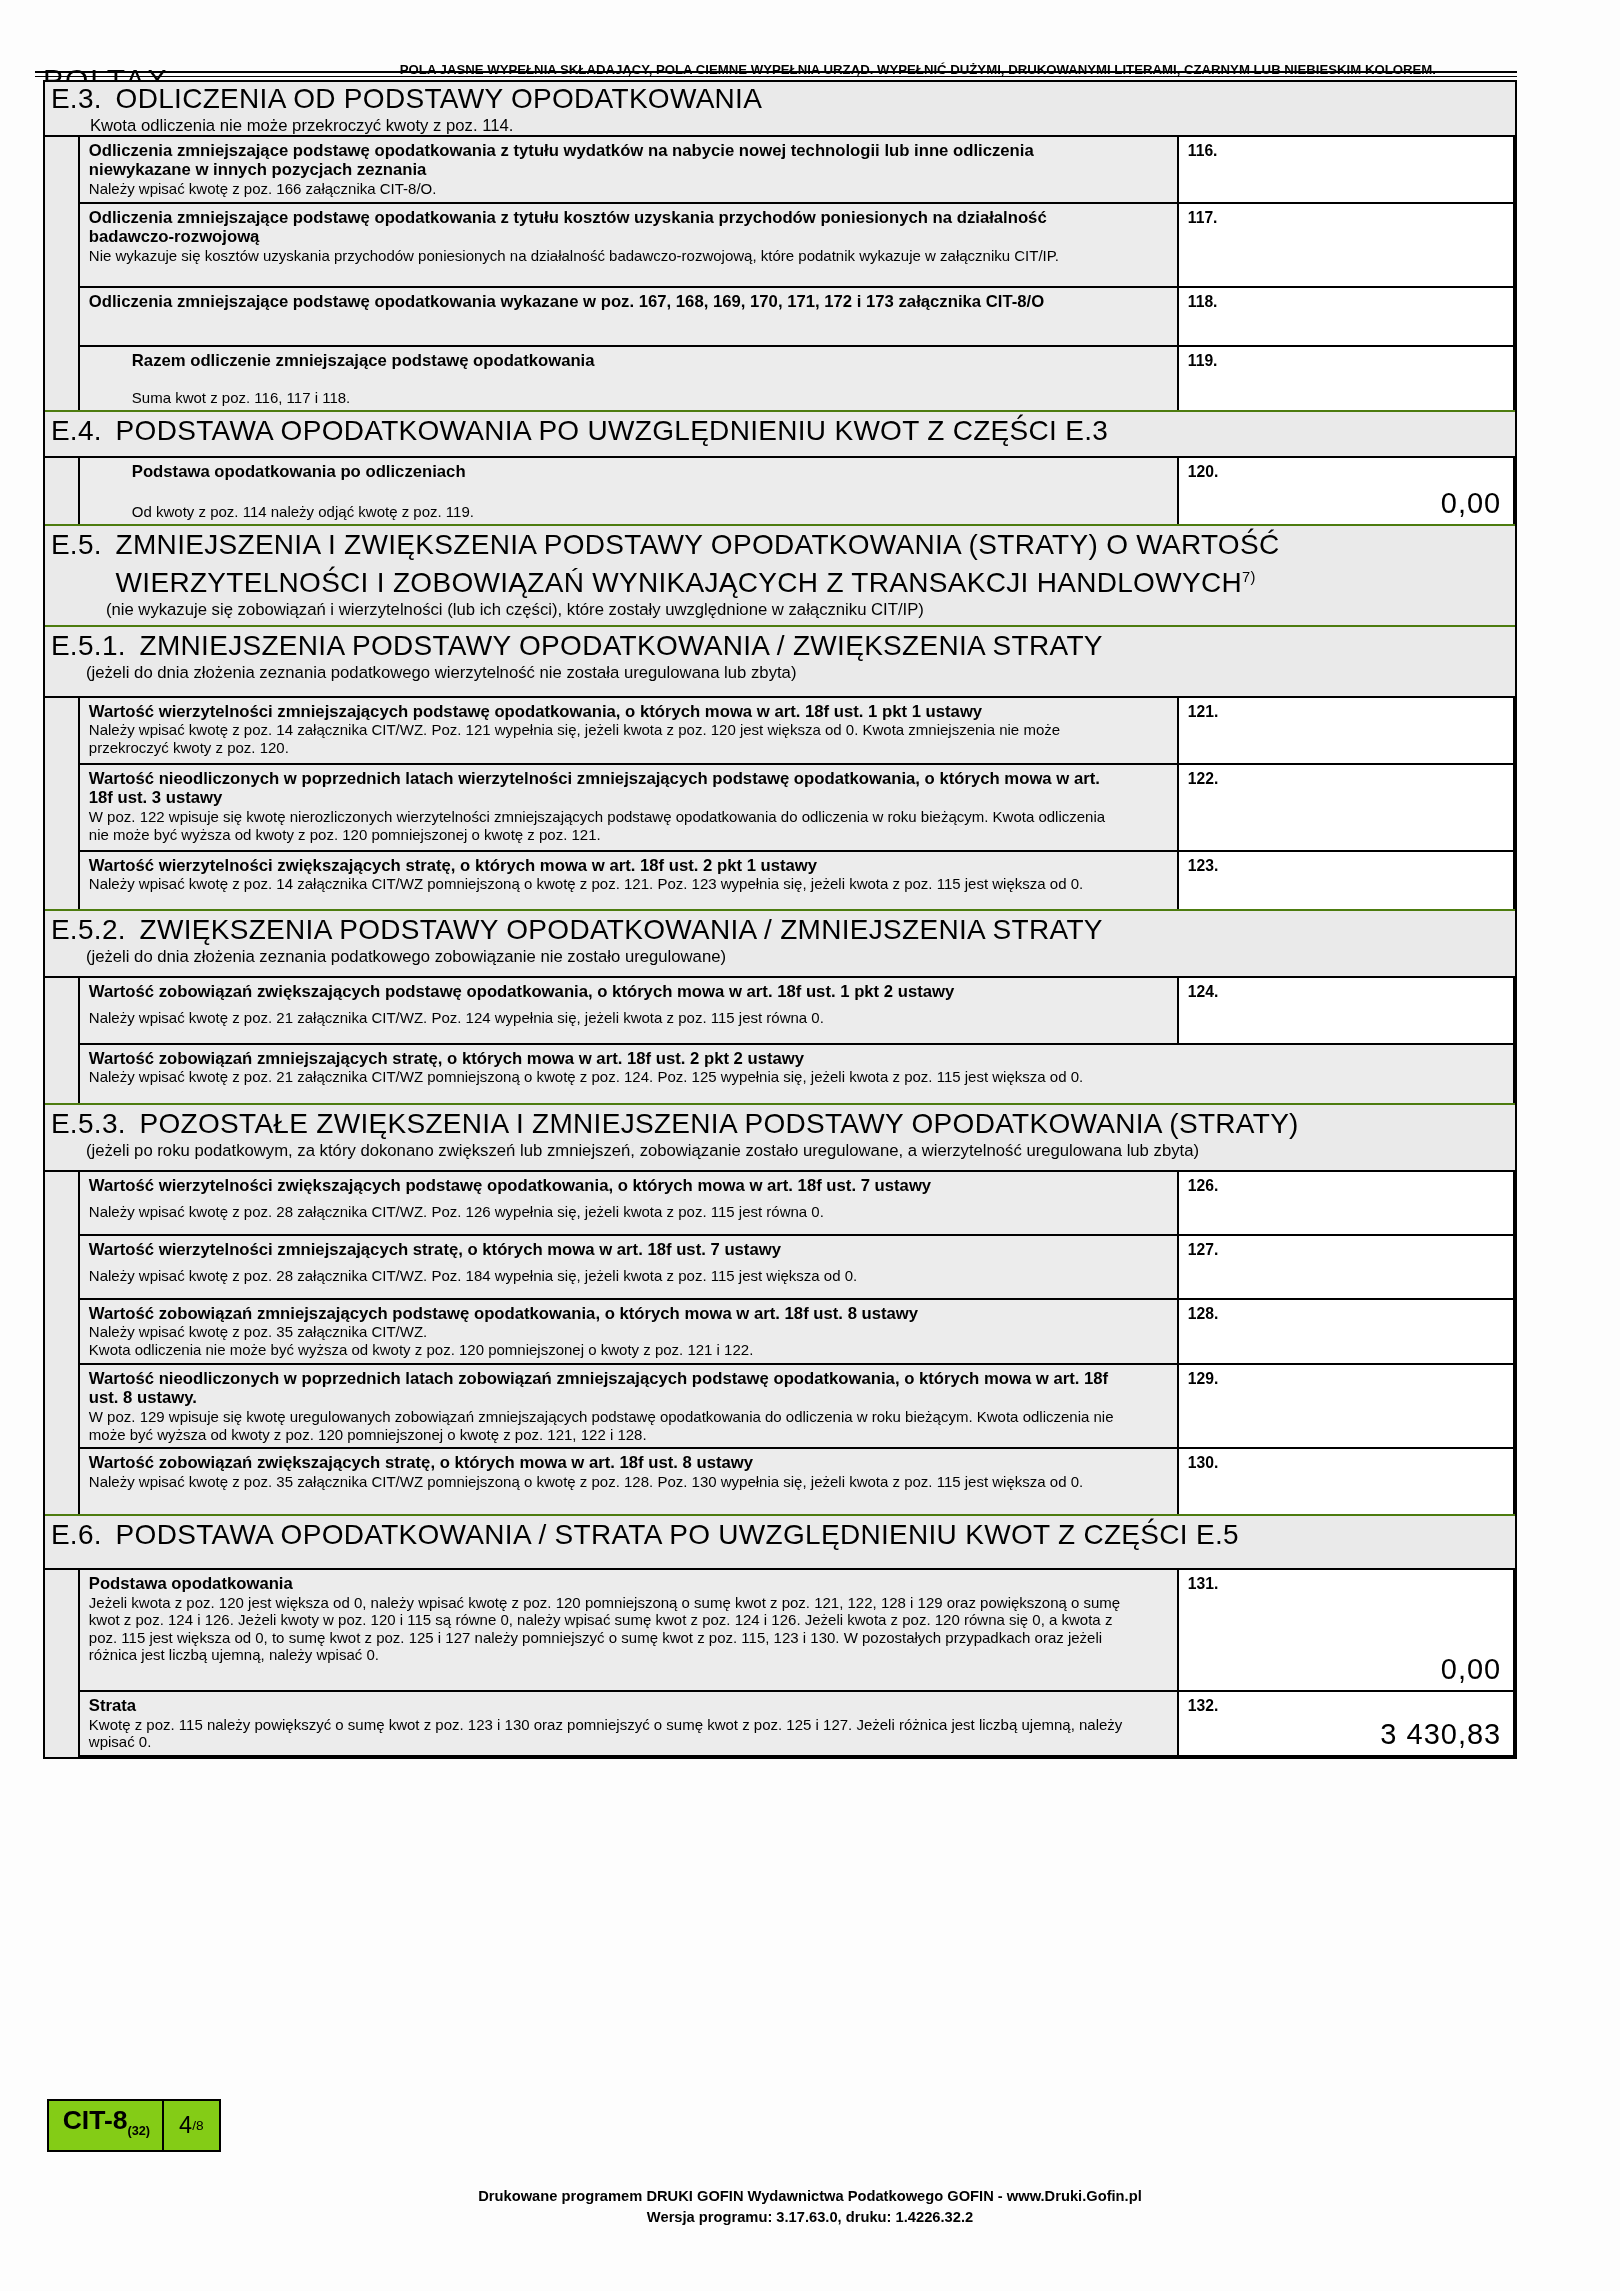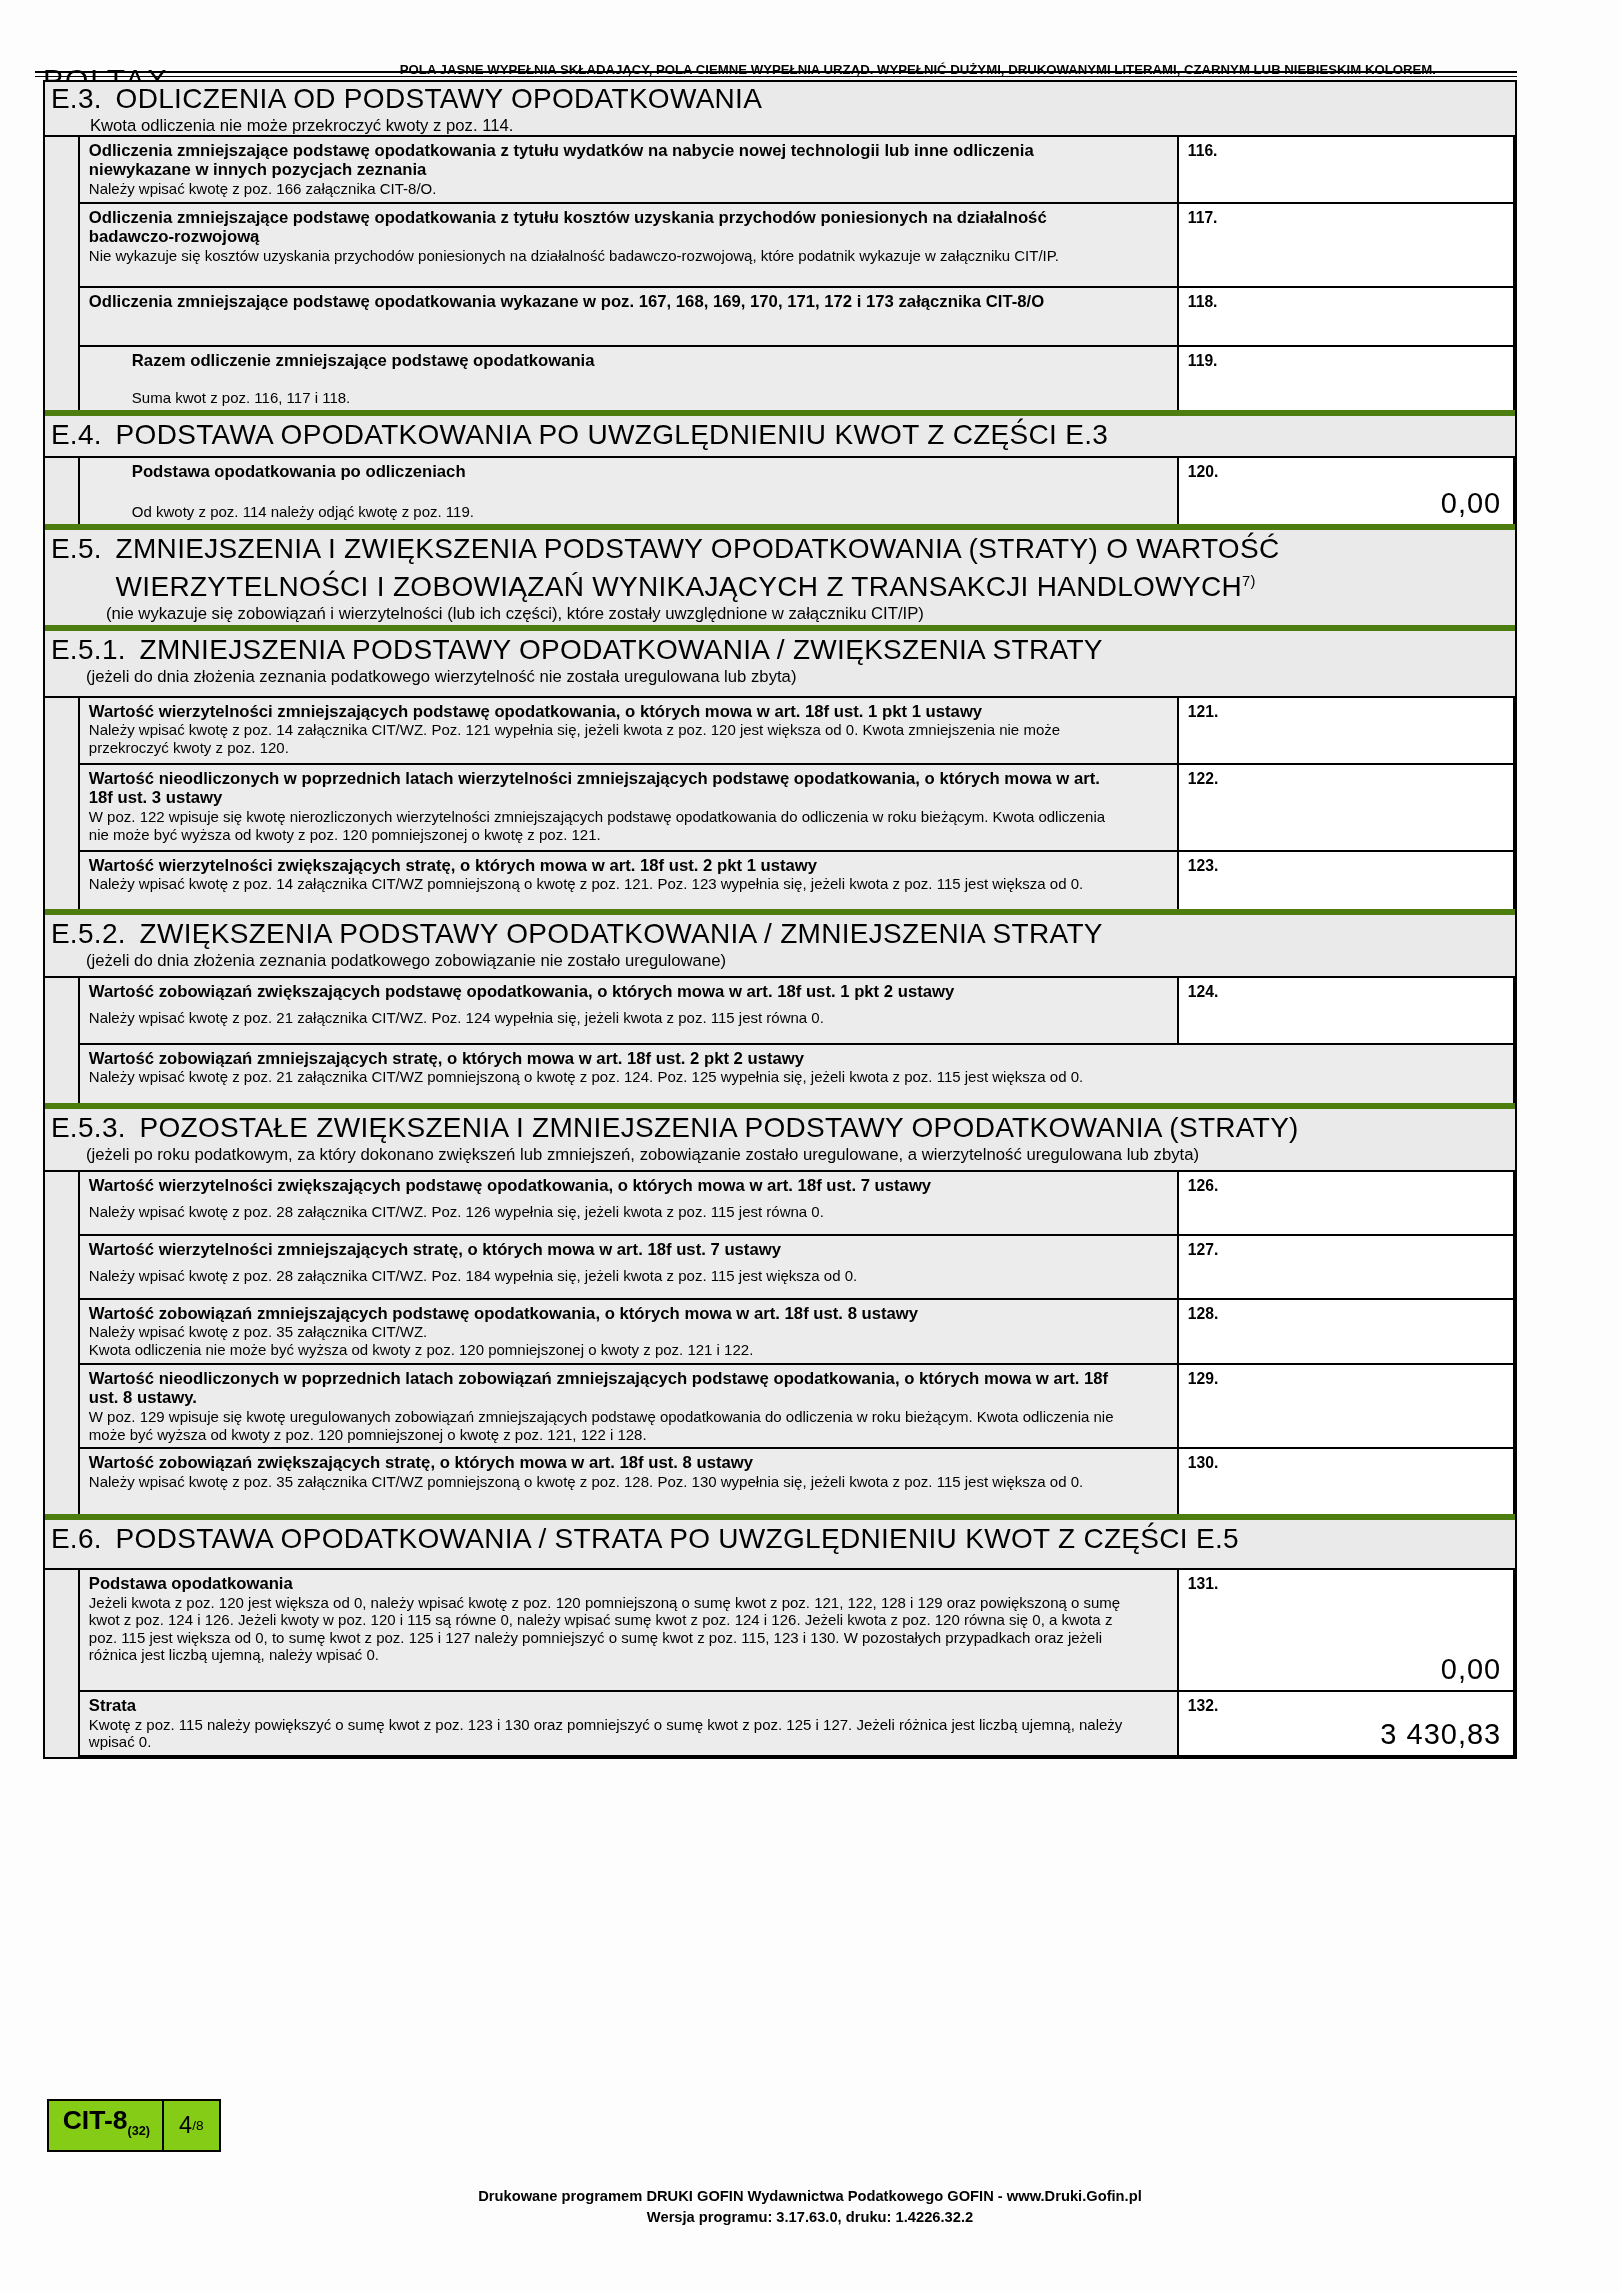--- a/index.html
+++ b/index.html
@@ -13,21 +13,21 @@
   .instructions{text-align:right;font-size:13.2px;font-weight:700;line-height:17.6px;padding-top:3.9px;}
   .instructions .l2{font-weight:700;}
   .rule{position:absolute;top:71px;left:35px;width:1482px;border-top:2.9px solid #000;}
   .rule2{position:absolute;top:76px;left:35px;width:1482px;border-top:1px solid #000;}
 
   
   .form-table{
     position:absolute;top:80px;left:43px;width:1474px;
     border:2.9px solid #000;background:#eaeaea;box-sizing:border-box;
   }
-  .sec{border-top:6px solid #4d7c0f;border-bottom:2px solid #000;margin-top:-2px;
+  .sec{border-top:2px solid #4d7c0f;border-bottom:2px solid #000;margin-top:-2px;
        box-sizing:border-box;overflow:hidden;padding:2px 7.8px 0 5.9px;}
   .sec:first-child{border-top:none;}
   .sec-title{display:flex;font-size:28px;line-height:33px;letter-spacing:0.3px;}
   .sec-id{flex:none;margin-right:13.7px;}
   .sec-wrap{flex:1;}
   .sec-wrap sup{font-size:14.7px;}
   .sec-sub{font-size:16.7px;line-height:19.6px;margin-top:1px;}
   .ind40{padding-left:39px;} .ind56{padding-left:55px;} .ind36{padding-left:35px;}
 
   .row{display:flex;margin-left:33px;margin-top:-2px;border:2px solid #000;

